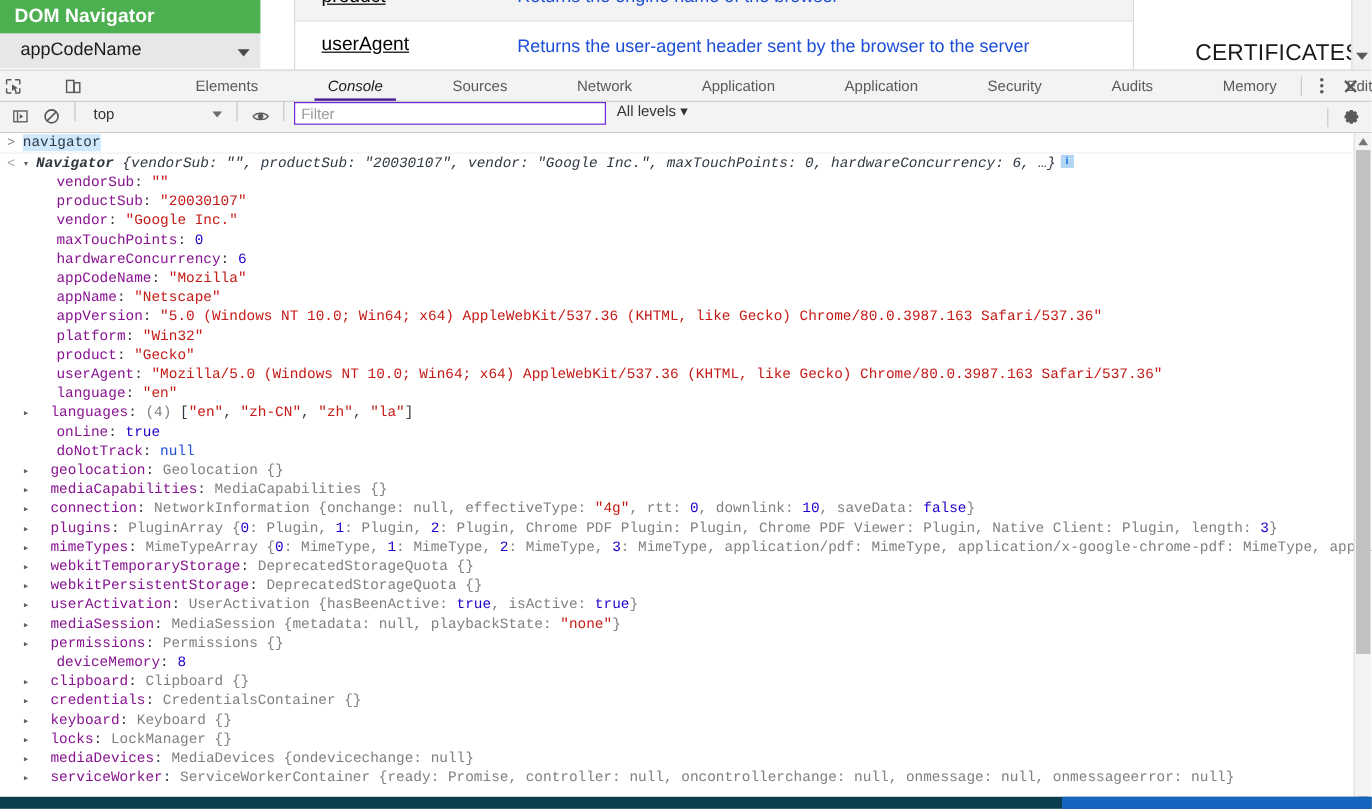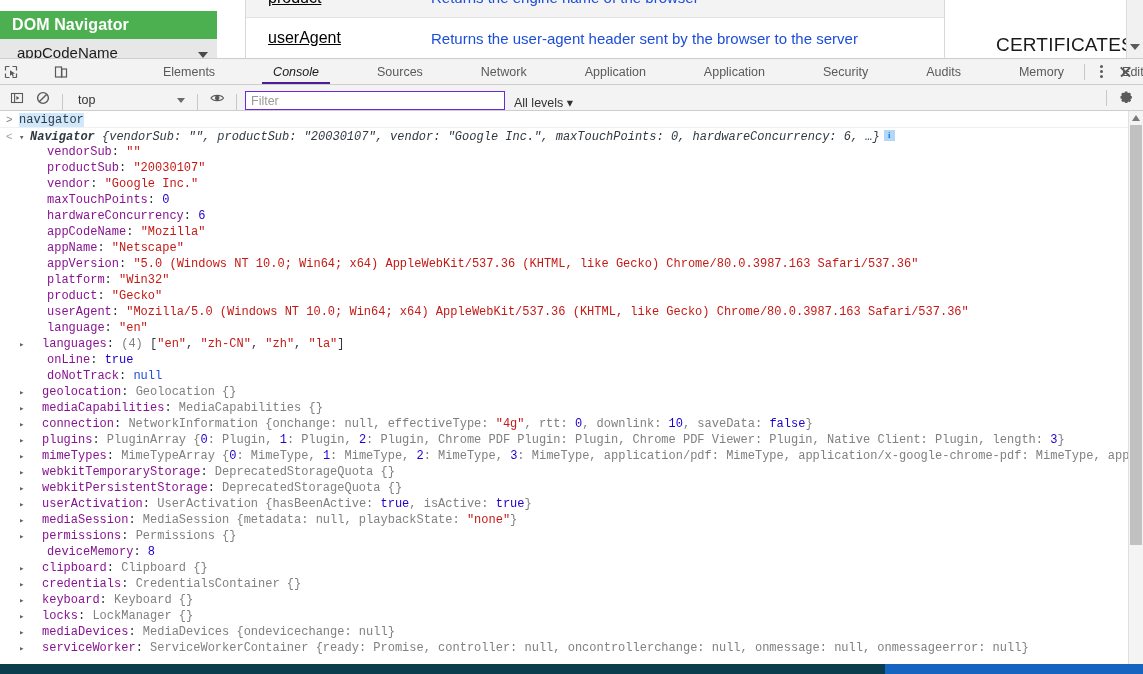--- a/index.html
+++ b/index.html
@@ -27,21 +27,21 @@
   .page-scroll-arrow {
     position: absolute; left: 3px; top: 44px;
     width: 0; height: 0;
     border-left: 5px solid transparent;
     border-right: 5px solid transparent;
     border-top: 6px solid #5a5a5a;
   }
 
   
   #dom-navigator {
-    position: absolute; left: 0; top: 11px;
+    position: absolute; left: 0; top: 0;
     width: 217px;
   }
   .dn-header {
     background: #4caf50;
     color: #ffffff;
     font-size: 16px;
     font-weight: 600;
     padding: 4px 0 5px 12px;
     height: 28px;
     line-height: 20px;
@@ -173,21 +173,21 @@
   .closex:before { transform: rotate(45deg); }
   .closex:after { transform: rotate(-45deg); }
 
   
   #dt-filterbar {
     position: relative;
     height: 26px;
     background: #f3f3f3;
     border-bottom: 1px solid #cdcdcd;
     display: flex;
-    align-items: flex-end;
+    align-items: flex-start;
     padding-left: 4px;
   }
   .ctx-select {
     font-size: 12.5px;
     color: #333;
     width: 122px;
     padding-left: 9px;
     position: relative;
     height: 20px;
     line-height: 20px;

